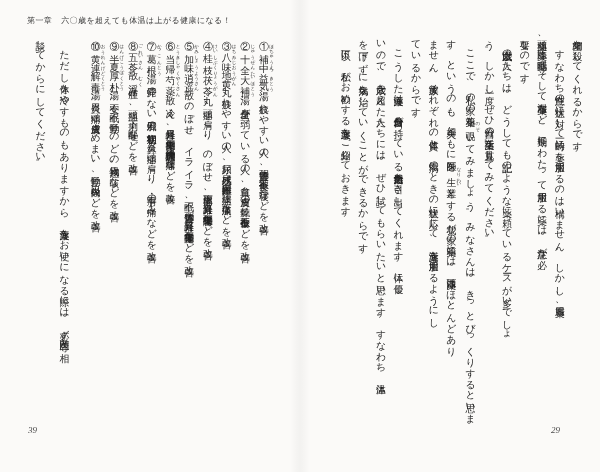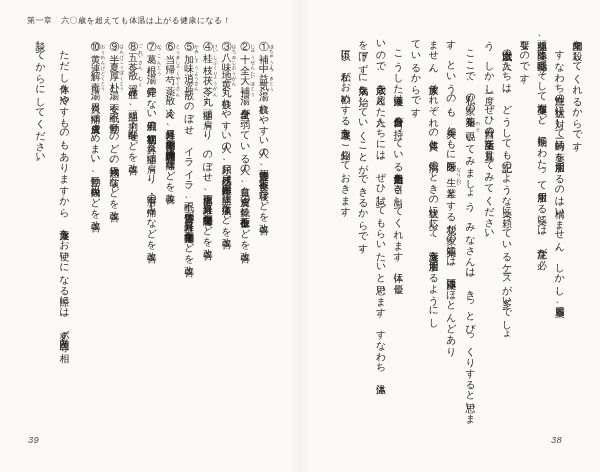--- a/index.html
+++ b/index.html
@@ -27,22 +27,22 @@
   }
   #right-page-text { right: 14px; }
   #right-page-text .tcol { line-height: 17.6px; }
   #left-page-text { right: 326px; }
   #left-list .tcol { line-height: 17.2px; }
   #left-note { margin-block-start: 11px; }
   #left-note .tcol { line-height: 24px; }
   ruby { ruby-position: over; }
   rt { font-size: 4.6px; letter-spacing: 0; color: #2c2c2c; }
   .page-number {
-    position: absolute; top: 436px;
-    font-style: italic; font-size: 9px; color: #4a4a4a; font-family: Liberation Mono, monospace;
+    position: absolute; top: 425px;
+    font-style: italic; font-size: 9px; color: #4a4a4a;
   }
   #page-num-left { left: 28px; }
   #page-num-right { left: 551px; }
 </style>
 </head>
 <body>
 
 <div>
 
   <div class="gutter"></div>
@@ -81,15 +81,15 @@
         <div class="tcol">⑨<ruby>半夏厚朴湯<rt>はんげこうぼくとう</rt></ruby>…不安、不眠、動悸、のどの異物感、咳などを改善</div>
         <div class="tcol">⑩<ruby>黄連解毒湯<rt>おうれんげどくとう</rt></ruby>…胃炎、頭痛、皮膚炎、めまい、動悸、口内炎などを改善</div>
       </div>
     <div id="left-note">
         <div class="tcol">　ただし体を冷やすものもありますから、漢方薬をお使いになる際には、必ず専門医と相</div>
         <div class="tcol">談してからにしてください。</div>
       </div>
   </div>
 
   <div id="page-num-left" class="page-number">39</div>
-  <div id="page-num-right" class="page-number">38</div>
+  <div id="page-num-right" class="page-number">29</div>
 
 </div>
 
 </body></html>

